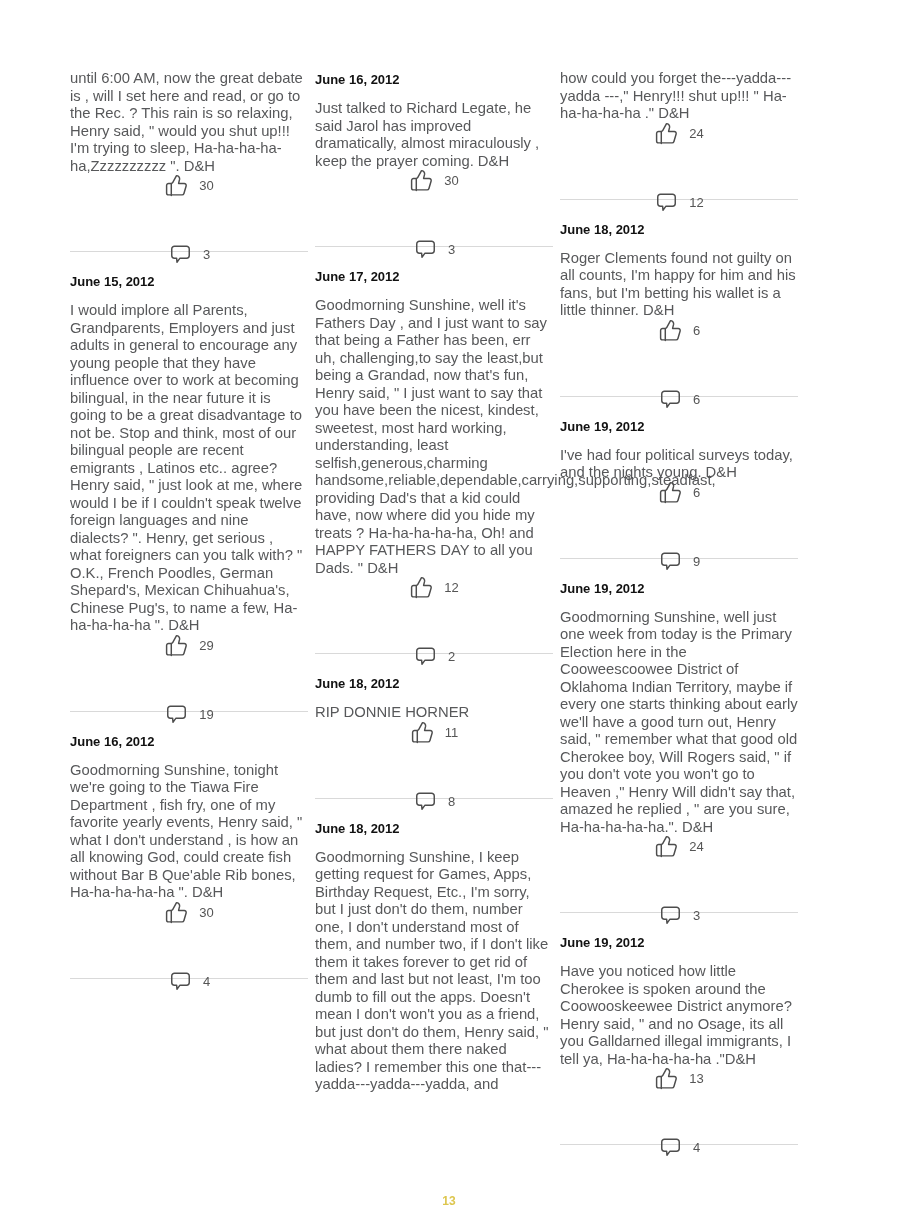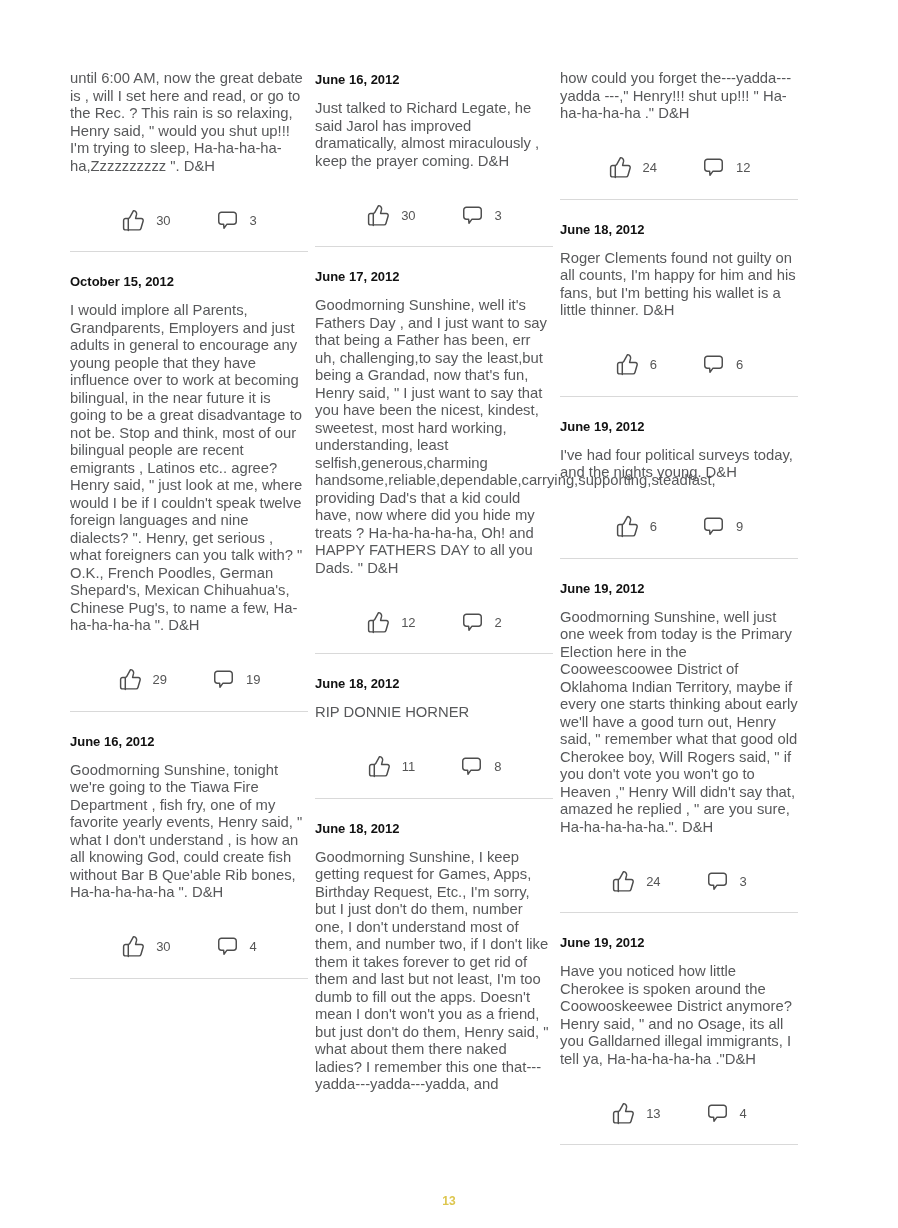--- a/index.html
+++ b/index.html
@@ -35,20 +35,21 @@
     line-height: 17.5px;
     color: #57585a;
   }
   .stats {
     display: flex;
     justify-content: center;
     align-items: center;
     gap: 44px;
     margin: 30px 0 16px 0;
     height: 30px;
+    flex-direction: column;
   }
   .stat {
     display: flex;
     align-items: center;
     gap: 10px;
     color: #555555;
     font-size: 13px;
   }
   .icon {
     width: 25px;
@@ -106,21 +107,21 @@
           <svg class="icon">
               <use href="#icon-comment"></use>
             </svg>
           <span class="count">3</span>
         </span>
       </div>
       <hr class="sep">
     </article>
 
     <article class="post">
-      <h3 class="post-date">October 15, 2012</h3>
+      <h3 class="post-date">June 15, 2012</h3>
       <p class="post-text">I would implore all Parents, Grandparents, Employers and just adults in general to encourage any young people that they have influence over to work at becoming bilingual, in the near future it is going to be a great disadvantage to not be. Stop and think, most of our bilingual people are recent emigrants , Latinos etc.. agree? Henry said, " just look at me, where would I be if I couldn't speak twelve foreign languages and nine dialects? ". Henry, get serious , what foreigners can you talk with? " O.K., French Poodles, German Shepard's, Mexican Chihuahua's, Chinese Pug's, to name a few, Ha-ha-ha-ha-ha ". D&amp;H</p>
       <div class="stats">
         <span class="stat">
           <svg class="icon">
               <use href="#icon-like"></use>
             </svg>
           <span class="count">29</span>
         </span>
         <span class="stat">
           <svg class="icon">

